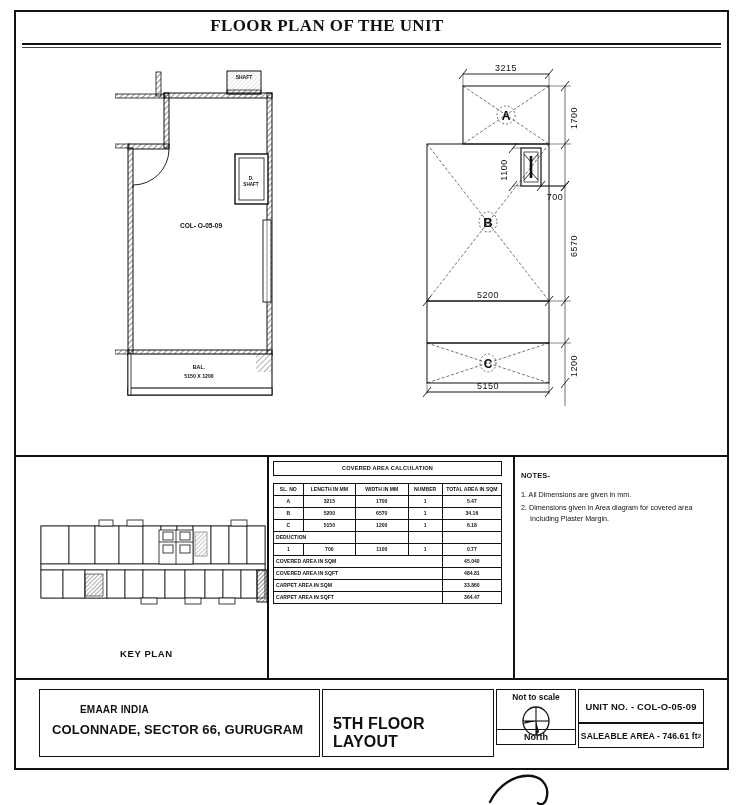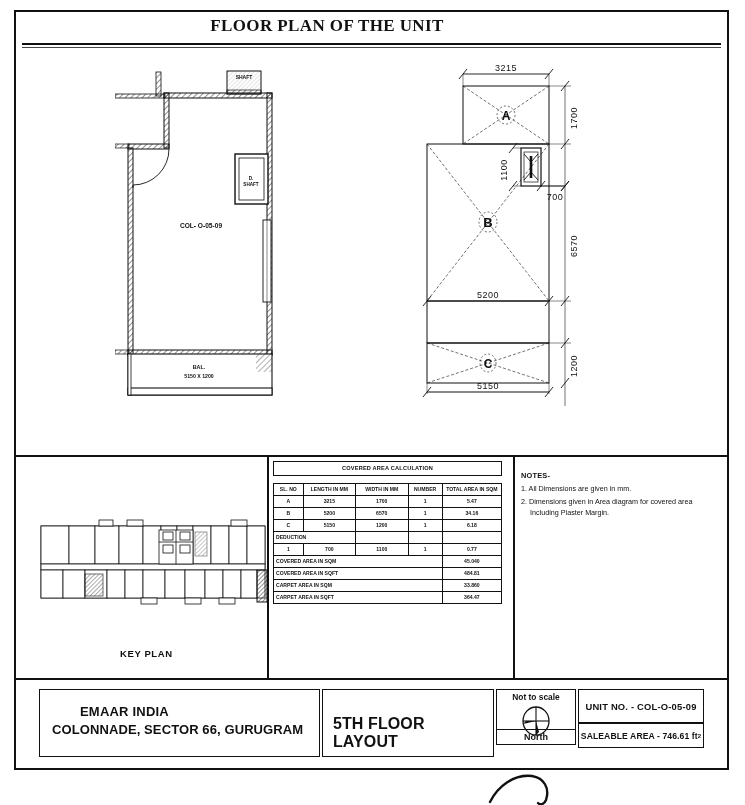--- a/index.html
+++ b/index.html
@@ -63,34 +63,34 @@
   .areatable .lft{text-align:left;padding-left:2px;}
   .areatable .blank td{height:5px;border-left:none;border-right:none;}
   .col-sl{width:13%}.col-len{width:23%}.col-wid{width:23%}
   .col-num{width:15%}.col-tot{width:26%}
 
   
   .notes{
     position:absolute;left:521px;top:470px;width:198px;
     font-size:7.2px;line-height:1.62;color:#111;
   }
-  .notes .nhead{font-weight:bold;letter-spacing:.2px;margin-bottom:1px;font-size:7.4px;}
+  .notes .nhead{font-weight:bold;letter-spacing:.2px;margin-bottom:7px;font-size:7.4px;}
   .notes ol{margin:0;padding:0;list-style:none;}
   .notes li{margin:0 0 1px 0;padding-left:9px;text-indent:-9px;}
 
   
   .tblock{position:absolute;left:39px;top:689px;width:665px;height:68px;}
   .tb-cell{position:absolute;box-sizing:border-box;border:1.4px solid #111;}
   .tb-firm{left:0;top:0;width:281px;height:68px;}
   .tb-floor{left:283px;top:0;width:172px;height:68px;}
   .tb-north{left:457px;top:0;width:80px;height:56px;}
   .tb-unit{left:539px;top:0;width:126px;height:34px;}
   .tb-sale{left:539px;top:34px;width:126px;height:25px;}
 
-  .firm-name{position:absolute;left:12px;top:14px;font-size:13px;font-weight:bold;letter-spacing:.2px;padding-left:28px;}
+  .firm-name{position:absolute;left:12px;top:14px;font-size:10px;font-weight:bold;letter-spacing:.2px;padding-left:28px;}
   .firm-addr{position:absolute;left:12px;top:32px;font-size:13px;font-weight:bold;letter-spacing:.1px;}
   .floor-txt{position:absolute;left:10px;top:25px;font-size:16px;font-weight:bold;letter-spacing:.1px;}
   .nts{position:absolute;left:0;top:0;width:100%;text-align:center;top:2px;font-size:8.4px;font-weight:bold;}
   .north-word{position:absolute;left:0;bottom:2px;width:100%;text-align:center;font-size:9px;font-weight:bold;}
   .north-rule{position:absolute;left:0;bottom:14px;width:100%;border-top:1.3px solid #111;}
   .north-rose{position:absolute;left:50%;top:15px;transform:translateX(-50%);}
   .unit-txt{position:absolute;left:0;top:0;width:100%;height:100%;
     display:flex;align-items:center;justify-content:center;font-size:9.4px;font-weight:bold;letter-spacing:.2px;}
   .sale-txt{position:absolute;left:0;top:0;width:100%;height:100%;
     display:flex;align-items:center;justify-content:center;font-size:8.6px;font-weight:bold;letter-spacing:.1px;}

